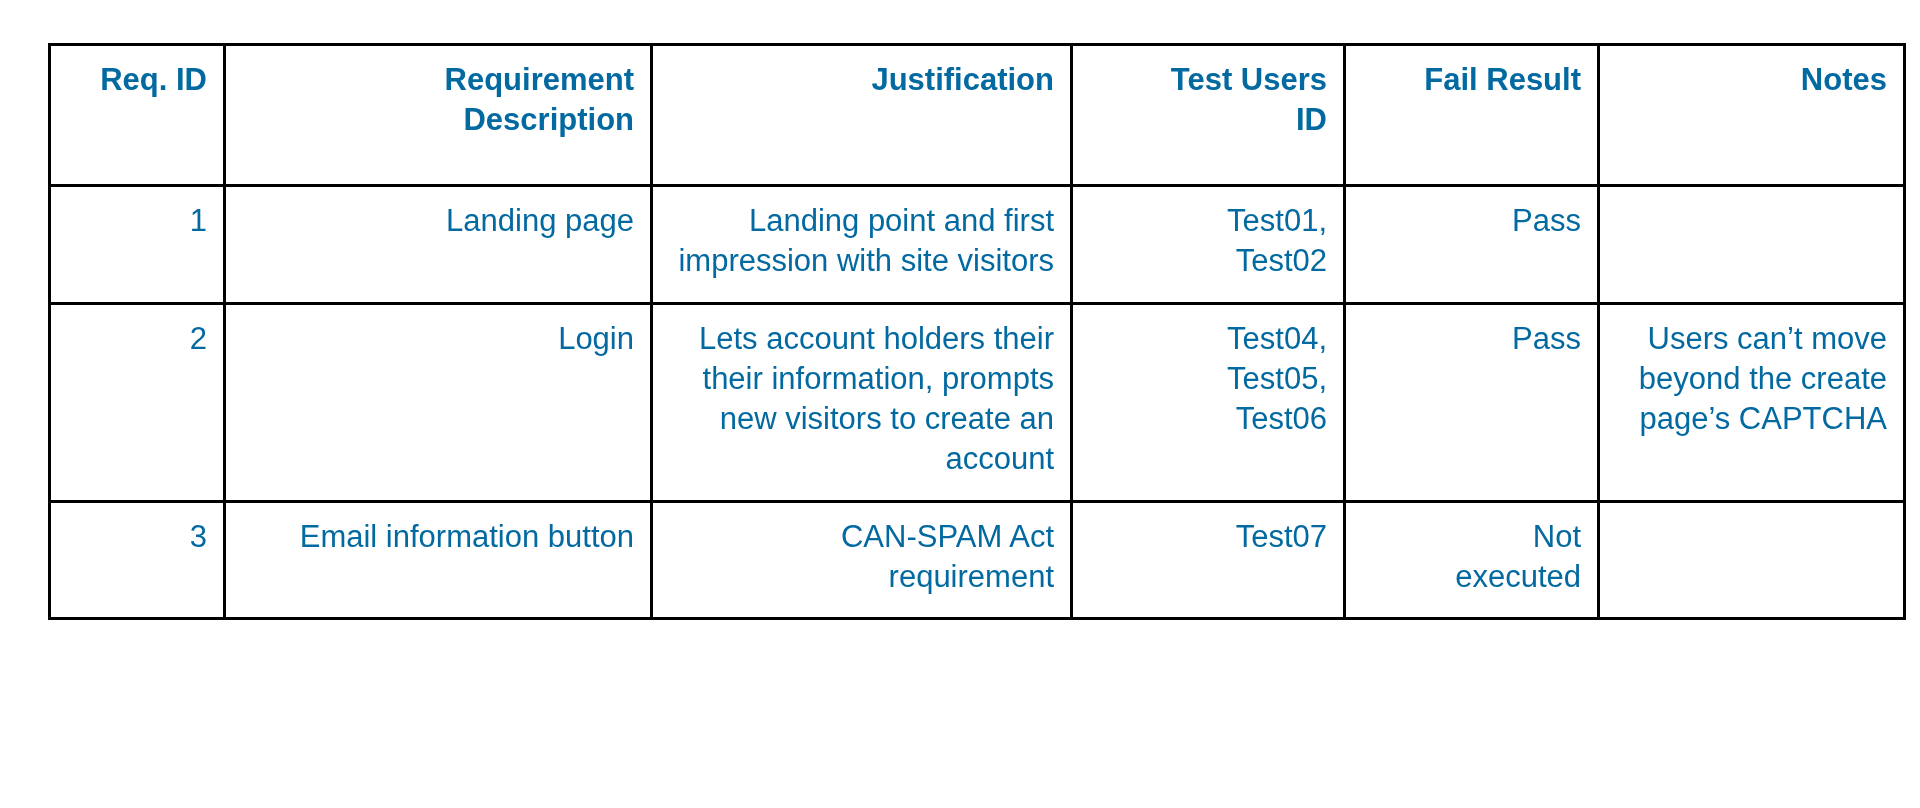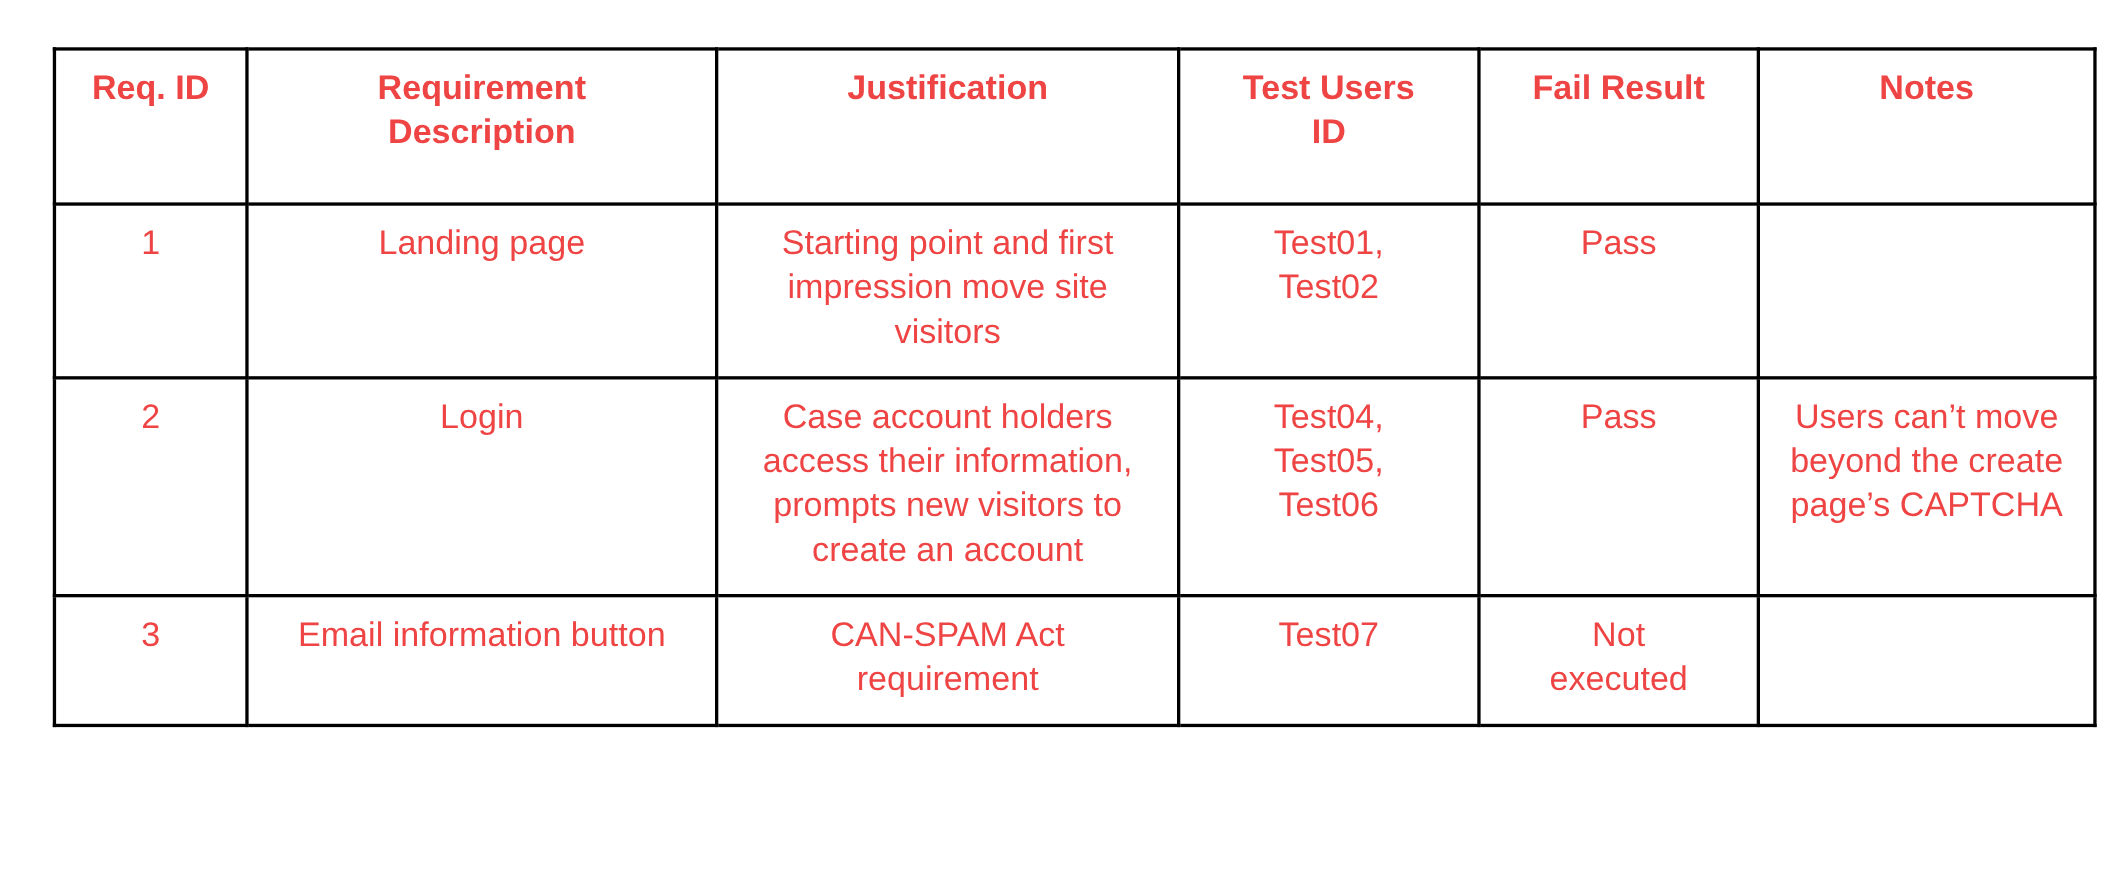--- a/index.html
+++ b/index.html
@@ -33,26 +33,26 @@
     border-collapse: collapse;
     table-layout: fixed;
     width: 1855px;
     background: #ffffff;
   }
 
   table.matrix td,
   table.matrix th {
     border: 3px solid #000000;
     vertical-align: top;
-    text-align: center;
+    text-align: right;
     padding: 14px 16px 20px 16px;
     font-size: 31px;
     line-height: 1.30;
     font-weight: normal;
-    color: #ef4444;
+    color: #0369a1;
     background: #ffffff;
     word-wrap: break-word;
   }
 
   table.matrix th {
     font-weight: bold;
   }
 
   
   .col-req    { width: 175px; }
@@ -109,42 +109,42 @@
       </thead>
       <tbody>
         <tr>
           <td>
             <span class="cell-text">1</span>
           </td>
           <td>
             <span class="cell-text">Landing page</span>
           </td>
           <td>
-            <span class="cell-text">Starting point and first impression move site visitors</span>
+            <span class="cell-text">Landing point and first impression with site visitors</span>
           </td>
           <td>
             <span class="cell-text">Test01,
 Test02</span>
           </td>
           <td>
             <span class="cell-text">Pass</span>
           </td>
           <td>
             <span class="cell-text"></span>
           </td>
         </tr>
         <tr>
           <td>
             <span class="cell-text">2</span>
           </td>
           <td>
             <span class="cell-text">Login</span>
           </td>
           <td>
-            <span class="cell-text">Case account holders access their information, prompts new visitors to create an account</span>
+            <span class="cell-text">Lets account holders their their information, prompts new visitors to create an account</span>
           </td>
           <td>
             <span class="cell-text">Test04,
 Test05,
 Test06</span>
           </td>
           <td>
             <span class="cell-text">Pass</span>
           </td>
           <td>

